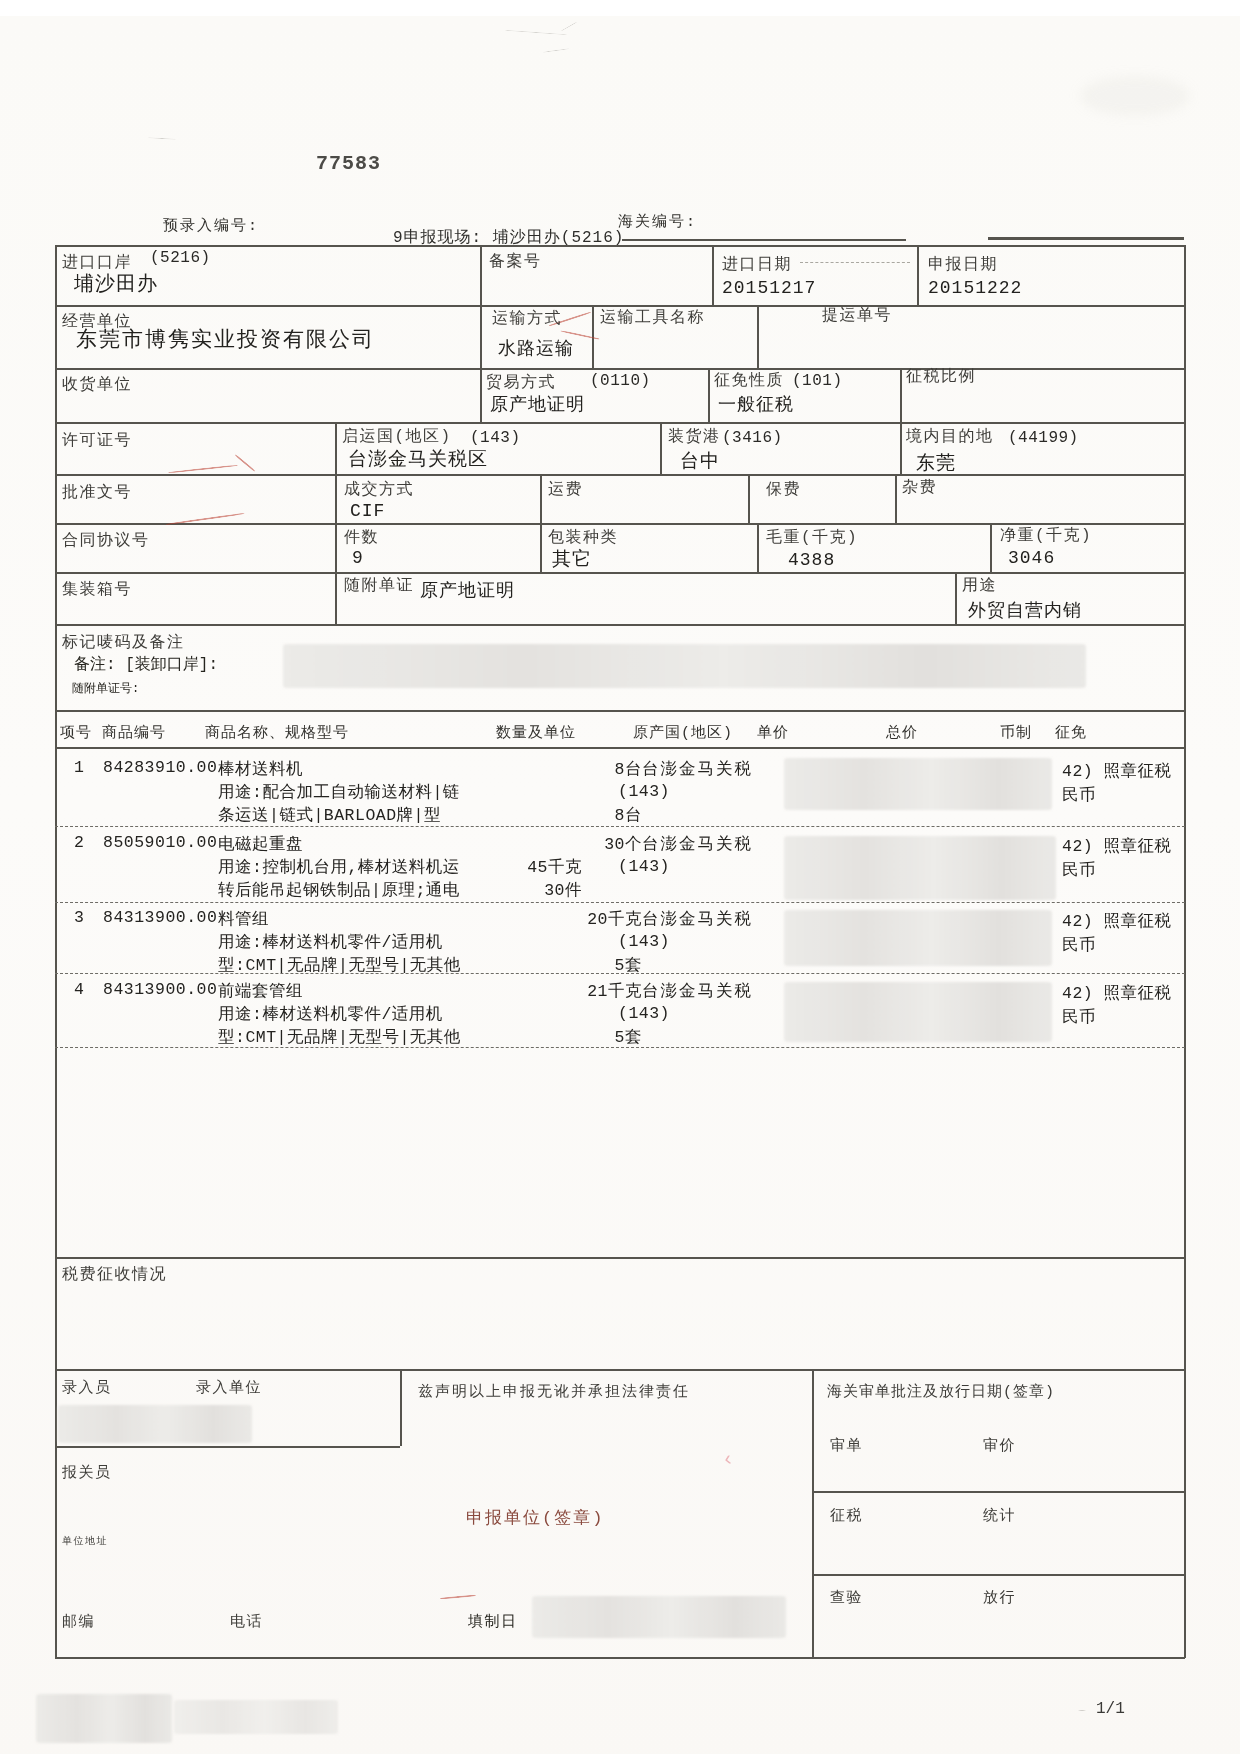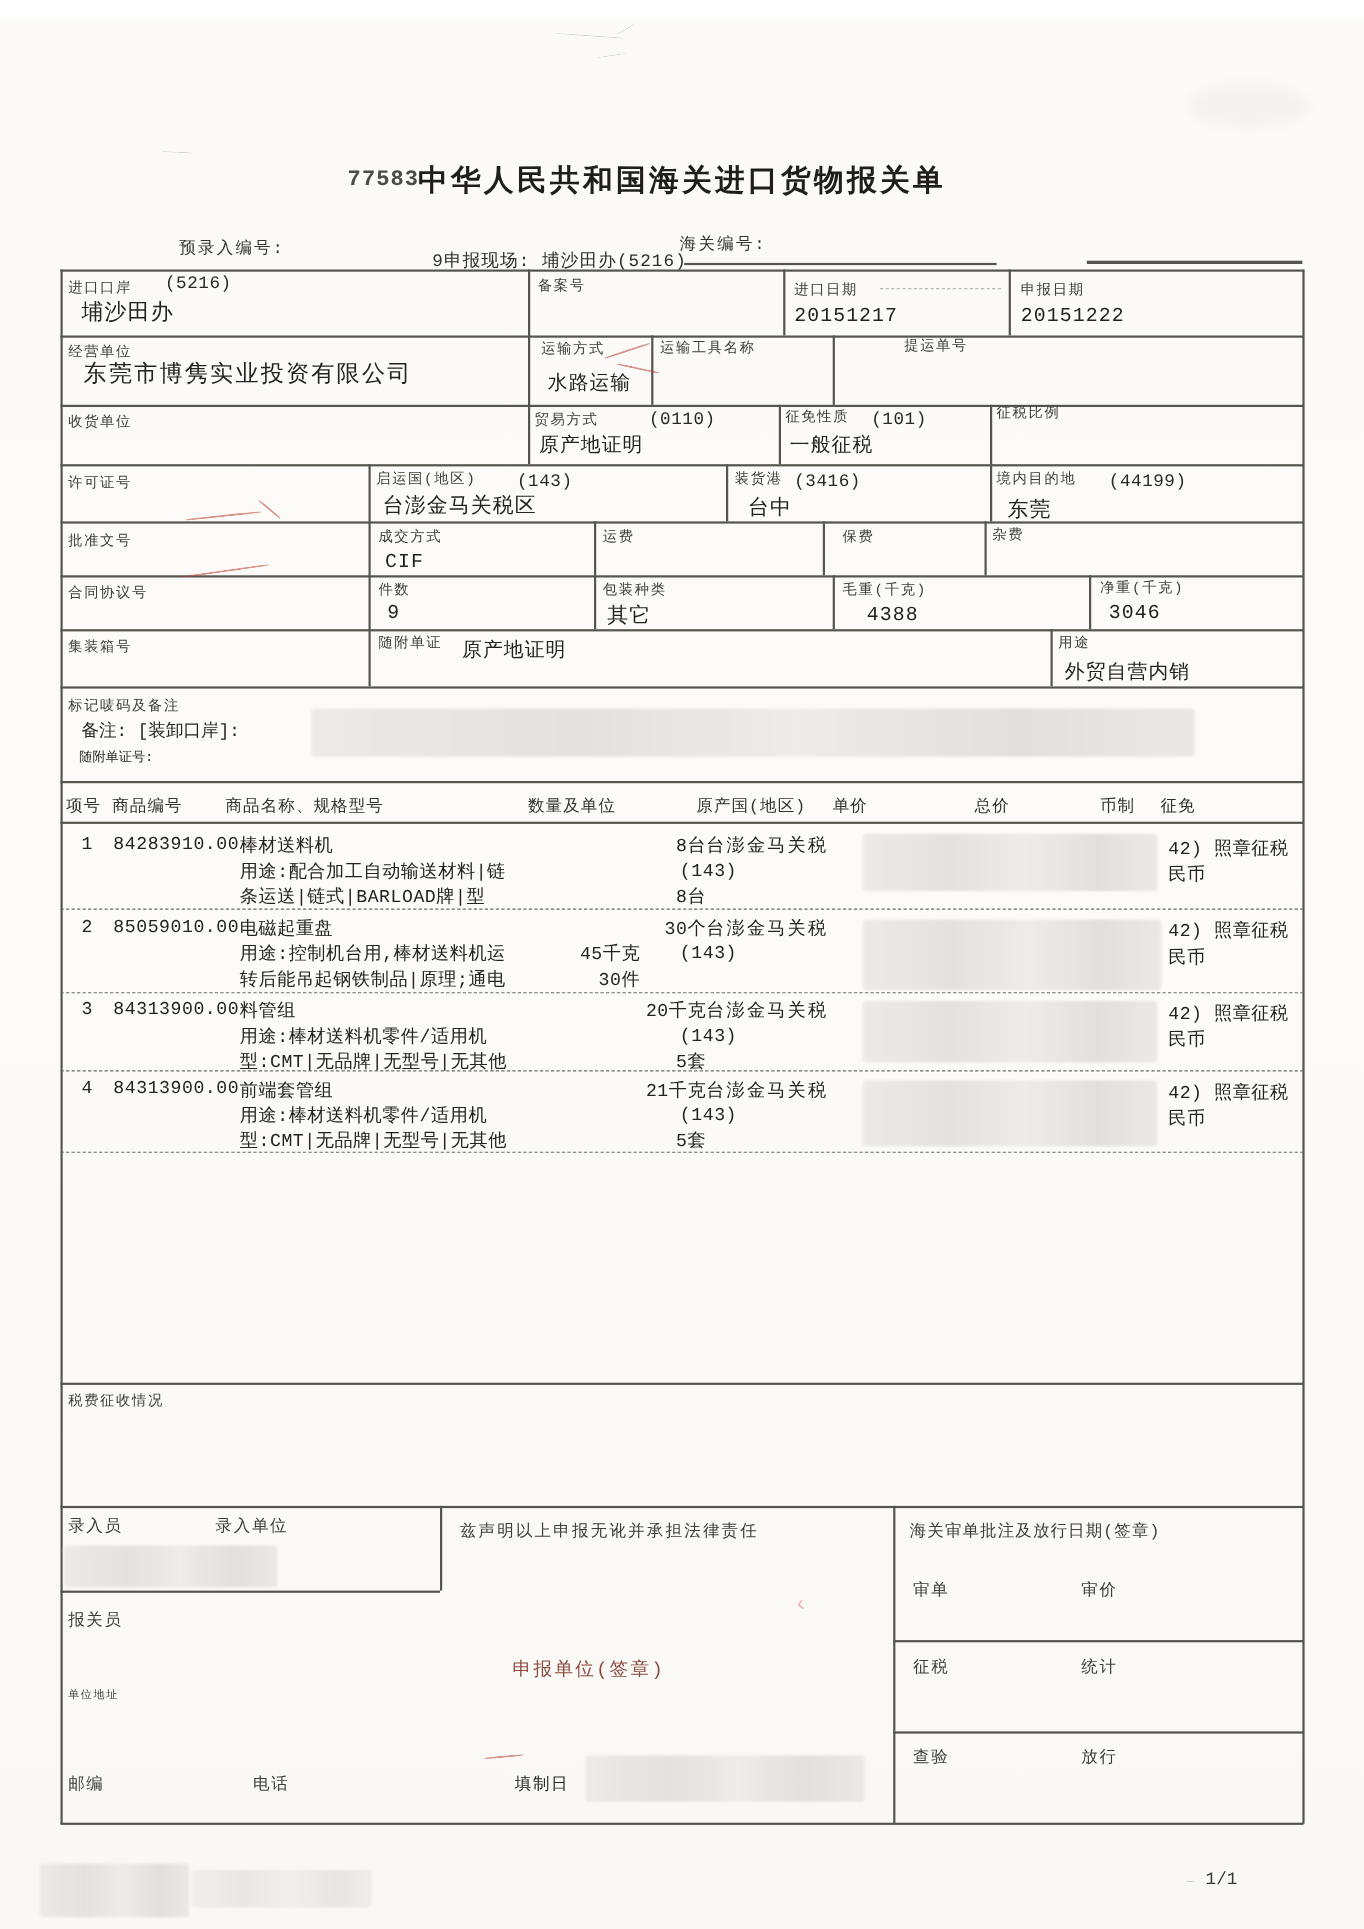--- a/index.html
+++ b/index.html
@@ -2,21 +2,21 @@
 <html><head>
 <meta charset="utf-8">
 <style>
   html,body{margin:0;padding:0;background:#ffffff;}
   .page{position:relative;width:1240px;height:1754px;margin:16px auto;overflow:hidden;
         background:linear-gradient(180deg,#fbfaf7 0%,#fcfbf9 45%,#faf8f5 100%);
         font-family:Liberation Mono, monospace;color:#2c2b28;}
   .abs{position:absolute;white-space:nowrap;}
   .hl{position:absolute;background:#56544e;height:1.5px;}
   .vl{position:absolute;background:#56544e;width:1.5px;}
-  .lb{position:absolute;font-size:13px;color:#3e3d39;letter-spacing:1.5px;white-space:nowrap;}
+  .lb{position:absolute;font-size:16px;color:#3e3d39;letter-spacing:1.5px;white-space:nowrap;}
   .code{position:absolute;font-size:16px;color:#2a2926;letter-spacing:.5px;white-space:nowrap;}
   .val{position:absolute;font-size:19px;color:#23221f;letter-spacing:1px;white-space:nowrap;}
   .th{position:absolute;font-size:15px;color:#33322e;letter-spacing:1px;white-space:nowrap;}
   .it{position:absolute;font-size:16.5px;color:#242320;letter-spacing:.5px;white-space:nowrap;}
   .qty{width:192px;left:450px;text-align:right;}
   .blur{position:absolute;border-radius:3px;filter:blur(1.2px);opacity:.95;
         background:linear-gradient(90deg,#ecebe8,#e3e1de 30%,#edece9 55%,#e1dfdc 80%,#eae9e6);}
   .dashline{position:absolute;height:0;border-top:1.5px dashed #6e6c66;}
   .redmark{position:absolute;height:0;border-top:2px solid rgba(186,62,48,.55);border-radius:45%;}
   .faint{position:absolute;height:0;border-top:1.5px solid rgba(160,158,150,.45);border-radius:40%;}
@@ -33,21 +33,20 @@
 
 <div class="page">
 
   <div class="faint" style="left:505px;top:16px;width:62px;transform:rotate(4deg);"></div>
   <div class="faint" style="left:543px;top:34px;width:26px;transform:rotate(-8deg);"></div>
   <div class="faint" style="left:560px;top:10px;width:18px;transform:rotate(-30deg);"></div>
   <div class="faint" style="left:148px;top:122px;width:28px;transform:rotate(3deg);"></div>
   <div class="abs" style="left:1080px;top:60px;width:110px;height:40px;background:rgba(200,196,188,.12);border-radius:50%;filter:blur(6px);"></div>
 
   <div class="fax">77583</div>
-  <div class="title">中华人民共和国海关进口货物报关单</div>
 
   <span class="hdr abs" style="left:163px;top:200px;">预录入编号:</span>
   <span class="hdr abs" style="left:618px;top:196px;">海关编号:</span>
   <span class="stamp">9申报现场: 埔沙田办(5216)</span>
   <div class="hl" style="left:622px;top:223px;width:284px;"></div>
   <div class="hl" style="left:988px;top:221px;width:196px;height:2.5px;"></div>
 
   <div class="hl" style="left:55px;top:229px;width:1130px;height:2px;"></div>
   <div class="hl" style="left:55px;top:1641px;width:1130px;height:2px;"></div>
   <div class="vl" style="left:55px;top:229px;height:1413px;width:2px;"></div>
@@ -149,21 +148,21 @@
   <span class="val" style="left:968px;top:582px;font-size:18px;">外贸自营内销</span>
 
   <span class="lb" style="left:62px;top:616px;">标记唛码及备注</span>
   <span class="abs" style="left:74px;top:638px;font-size:16px;color:#26251f;">备注: [装卸口岸]:</span>
   <span class="abs" style="left:72px;top:664px;font-size:12px;color:#26251f;">随附单证号:</span>
   <div class="blur" style="left:283px;top:628px;width:803px;height:44px;"></div>
 
   <span class="th" style="left:60px;top:707px;">项号</span>
   <span class="th" style="left:102px;top:707px;">商品编号</span>
   <span class="th" style="left:205px;top:707px;">商品名称、规格型号</span>
-  <span class="th" style="left:480px;top:707px;">数量及单位</span>
+  <span class="th" style="left:496px;top:707px;">数量及单位</span>
   <span class="th" style="left:633px;top:707px;">原产国(地区)</span>
   <span class="th" style="left:757px;top:707px;">单价</span>
   <span class="th" style="left:886px;top:707px;">总价</span>
   <span class="th" style="left:1000px;top:707px;">币制</span>
   <span class="th" style="left:1055px;top:707px;">征免</span>
 
   <div>
     <span class="it" style="left:74px;top:742px;">1</span>
     <span class="it" style="left:103px;top:742px;">84283910.00</span>
     <span class="it" style="left:218px;top:742px;">棒材送料机</span>

